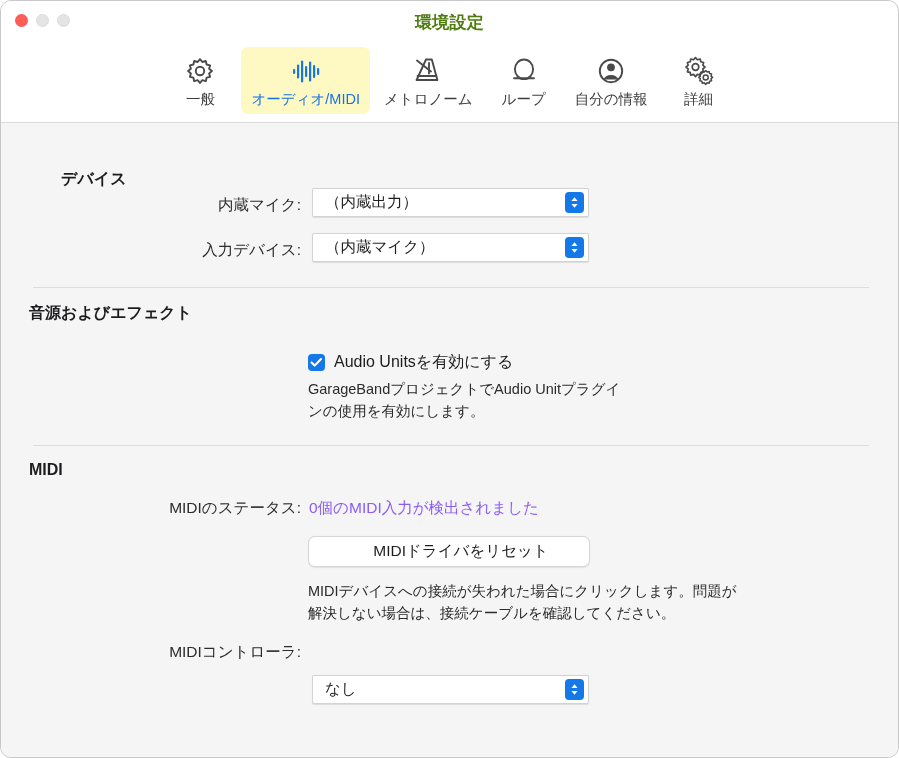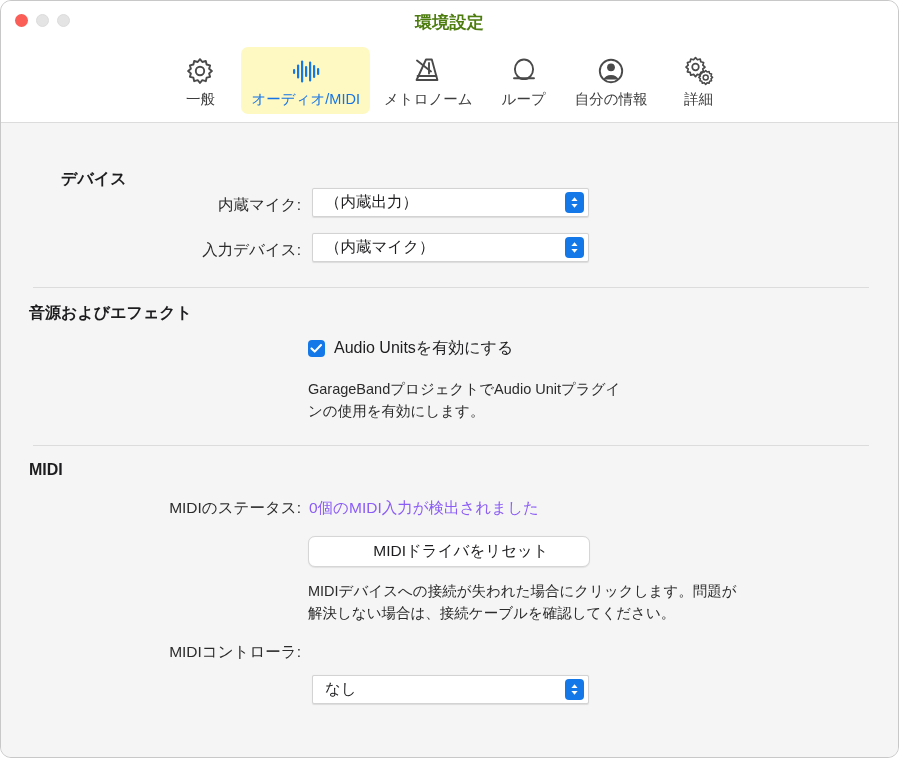--- a/index.html
+++ b/index.html
@@ -173,20 +173,21 @@
     flex: none;
   }
   .stepper svg { display:block; }
 
   
   .checkbox-row {
     position: absolute;
     display: flex;
     align-items: center;
     gap: 9px;
+    margin-top: 14px;
   }
   .checkbox {
     width: 17px;
     height: 17px;
     border-radius: 4px;
     background: #1478e8;
     display: flex;
     align-items: center;
     justify-content: center;
     flex: none;

